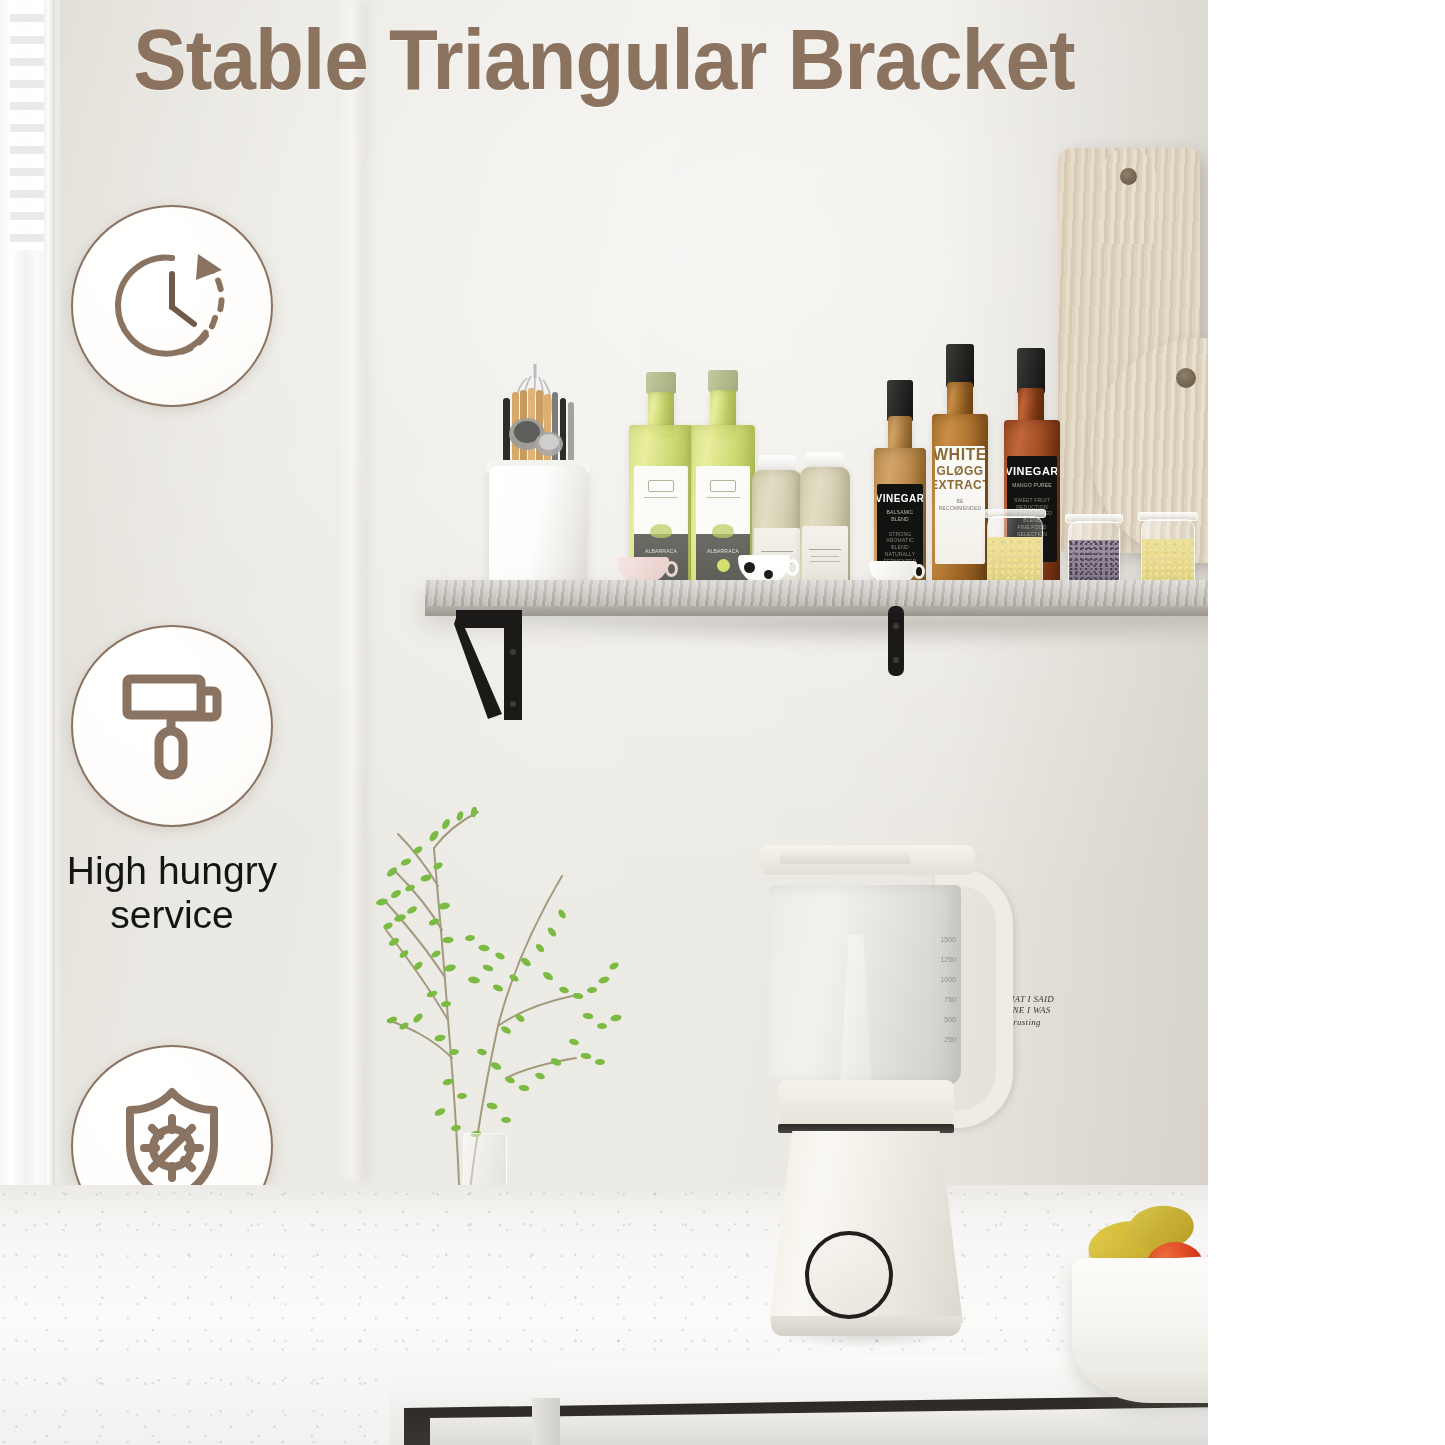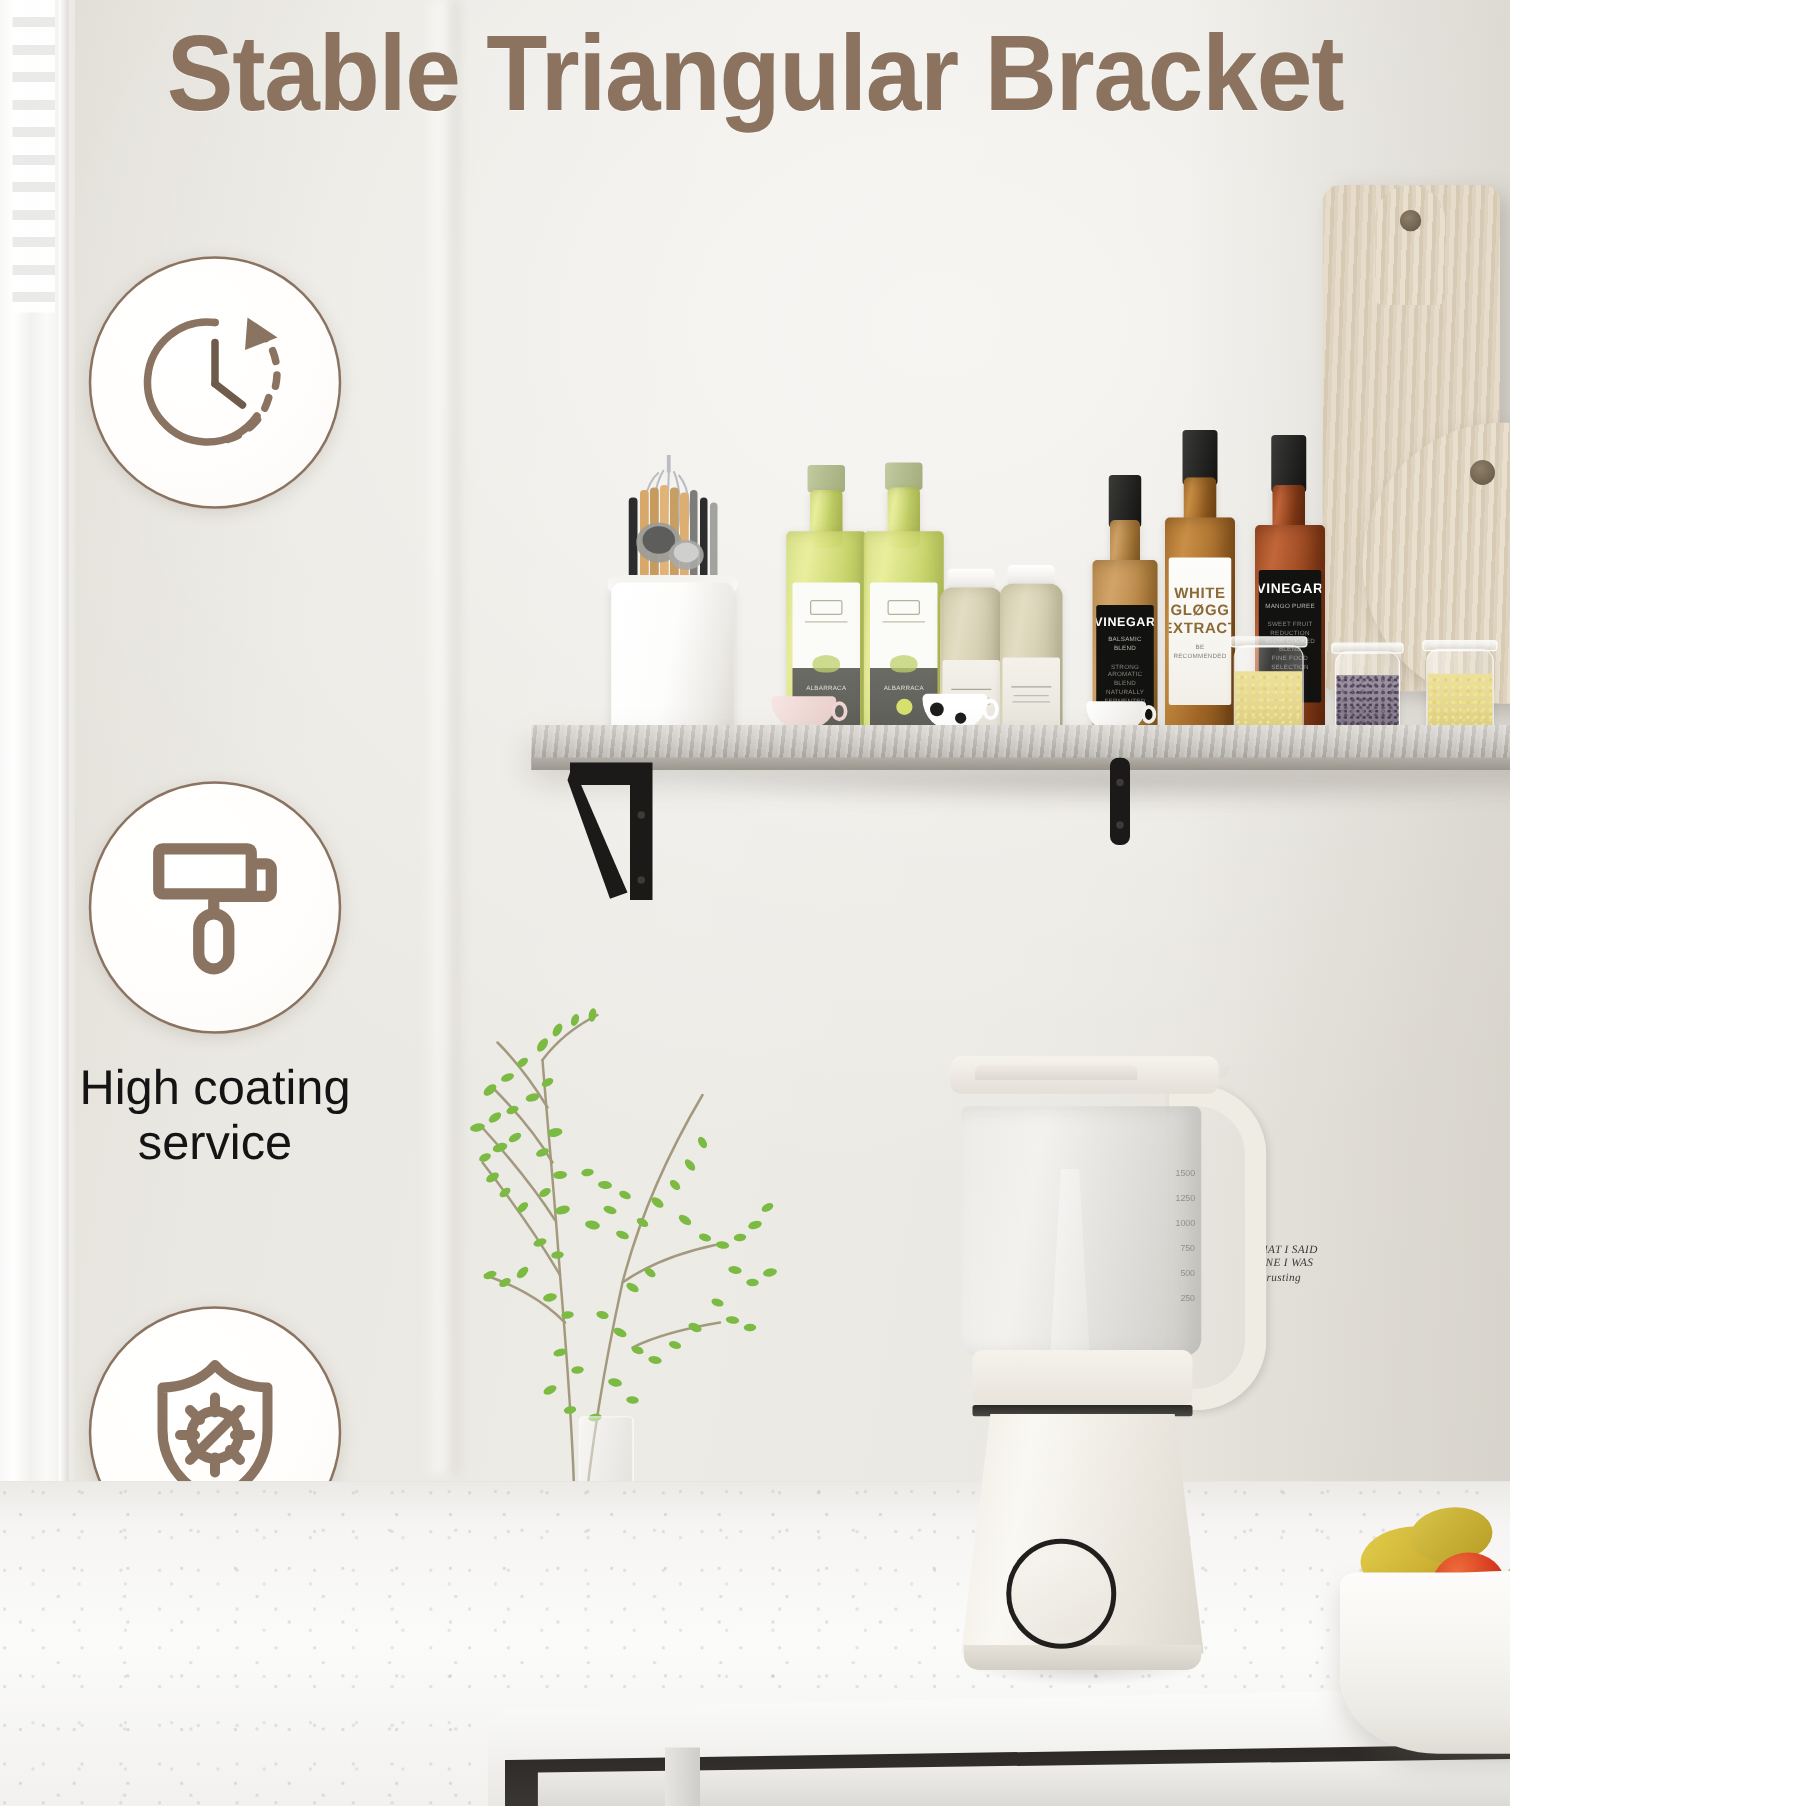--- a/index.html
+++ b/index.html
@@ -260,21 +260,21 @@
 
   <div class="feature f2">
     <div class="badge">
       <svg width="126" height="126" viewBox="0 0 126 126">
         <rect x="18" y="16" width="74" height="36" rx="3" fill="none" stroke="#8b7361" stroke-width="9"></rect>
         <path d="M92 28 h12 a4 4 0 0 1 4 4 v18 a4 4 0 0 1 -4 4 h-38 a4 4 0 0 0 -4 4 v12" fill="none" stroke="#8b7361" stroke-width="9" stroke-linejoin="round"></path>
         <rect x="50" y="68" width="24" height="44" rx="12" fill="none" stroke="#8b7361" stroke-width="9"></rect>
       </svg>
     </div>
     <div class="f-label">
-      <span>High coating</span><br>
+      <span>High hungry</span><br>
       <span>service</span>
     </div>
   </div>
 
   <div class="feature f3">
     <div class="badge">
       <svg width="128" height="128" viewBox="0 0 128 128">
         <path d="M64 10 C52 24 34 28 22 28 v34 c0 30 22 48 42 58 20-10 42-28 42-58 V28
                  c-12 0-30-4-42-18 z" fill="none" stroke="#8b7361" stroke-width="8" stroke-linejoin="round"></path>
         <g stroke="#8b7361" stroke-width="8" stroke-linecap="round">
@@ -387,21 +387,21 @@
   <div class="lbl" style="left:877px;top:484px;width:46px;height:92px;background:#121211;border-radius:2px;">
     <b style="color:#fff;margin-top:10px;font-size:10px;">VINEGAR</b>
     <div class="tiny" style="color:#d7d2c8;margin-top:5px;">BALSAMIC BLEND</div>
     <div class="tiny" style="color:#9e9a92;margin-top:8px;">STRONG AROMATIC BLEND<br>NATURALLY FERMENTED<br>FINE FOOD SELECTION</div>
   </div>
 
   <div class="cap" style="left:946px;top:344px;width:28px;height:44px;background:linear-gradient(100deg,#3a3a38,#131312);"></div>
   <div class="bot amber2" style="left:947px;top:382px;width:26px;height:46px;"></div>
   <div class="bot amber2" style="left:932px;top:414px;width:56px;height:182px;"></div>
   <div class="lbl" style="left:935px;top:446px;width:50px;height:118px;background:linear-gradient(180deg,#fdfdfb,#f2efe8);border-radius:2px;">
-    <b style="color:#8a6a35;margin-top:22px;font-size:12px;">WHITE</b>
+    <b style="color:#8a6a35;margin-top:1px;font-size:16px;">WHITE</b>
     <b style="color:#8a6a35;margin-top:2px;font-size:12px;">GLØGG</b>
     <b style="color:#8a6a35;margin-top:2px;font-size:12px;">EXTRACT</b>
     <div class="tiny" style="color:#6f6a5f;margin-top:7px;">BE RECOMMENDED</div>
   </div>
 
   <div class="cap" style="left:1017px;top:348px;width:28px;height:46px;background:linear-gradient(100deg,#3a3a38,#131312);"></div>
   <div class="bot redamber" style="left:1018px;top:388px;width:26px;height:46px;"></div>
   <div class="bot redamber" style="left:1004px;top:420px;width:56px;height:176px;"></div>
   <div class="lbl" style="left:1007px;top:456px;width:50px;height:106px;background:#121211;border-radius:2px;">
     <b style="color:#fff;margin-top:10px;font-size:11px;">VINEGAR</b>

